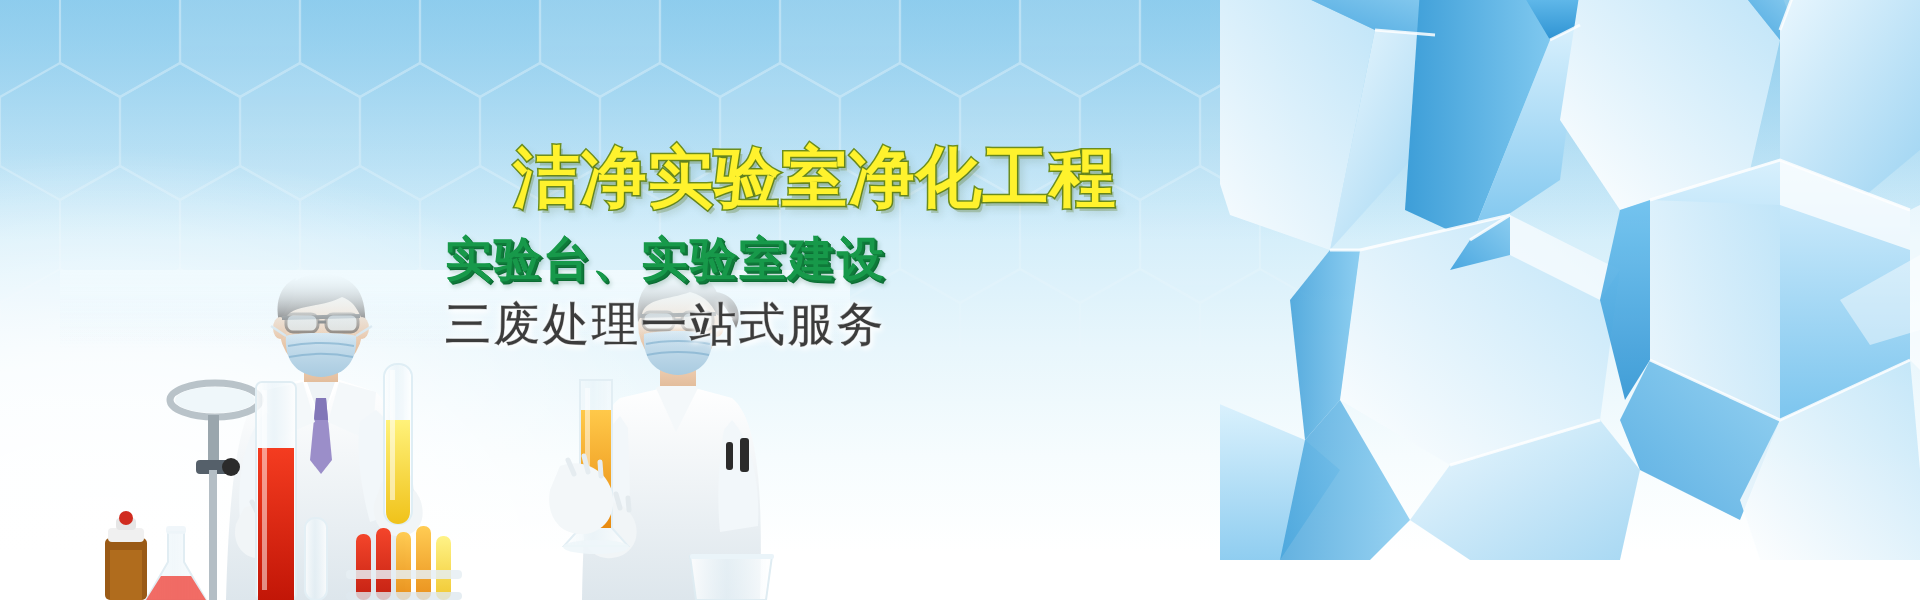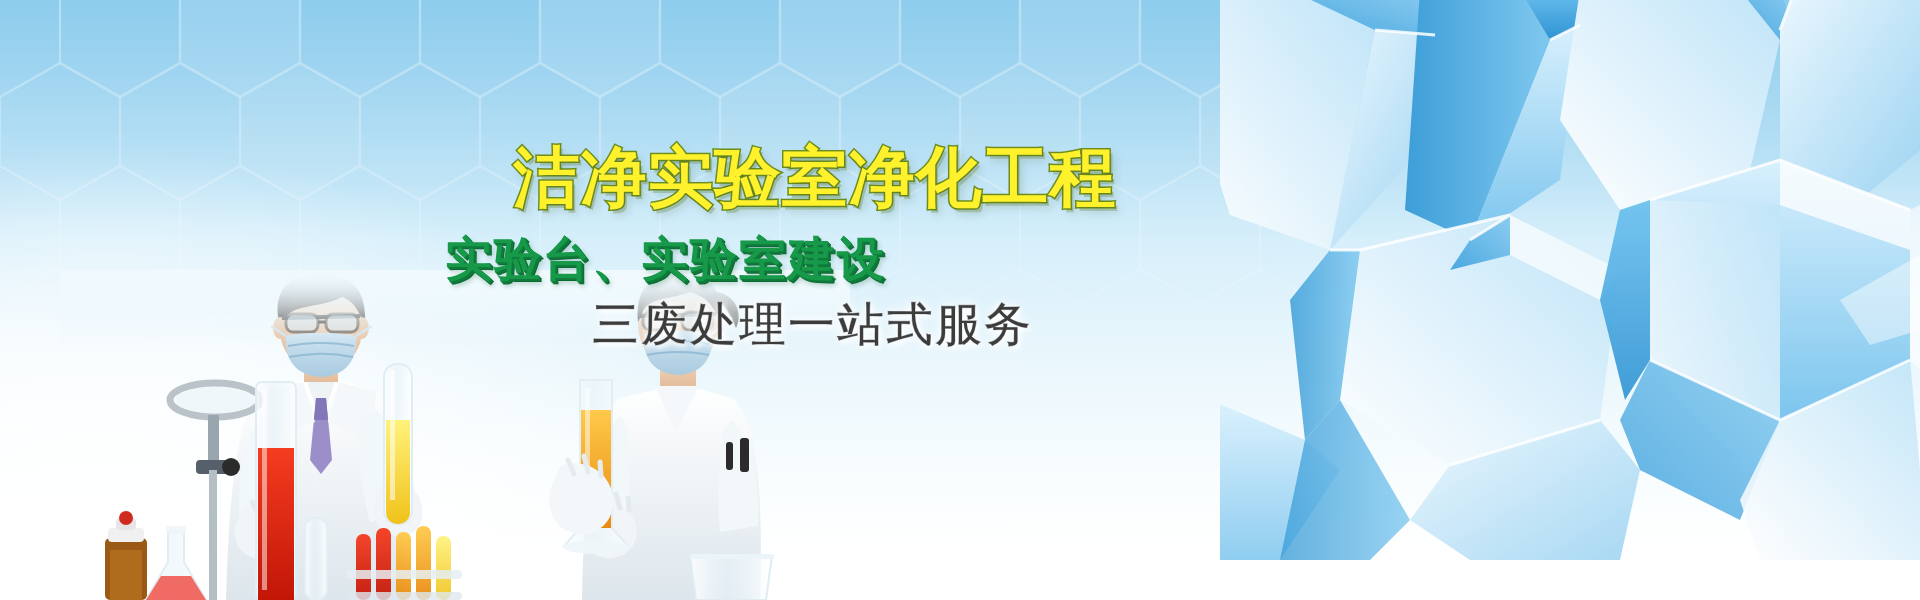--- a/index.html
+++ b/index.html
@@ -88,21 +88,21 @@
     line-height:56px;
     font-weight:normal;
     letter-spacing:3px;
     color:#3c3c3c;
     -webkit-text-stroke:1px #3c3c3c;
     paint-order:stroke fill;
     text-shadow:
       0 0 7px #ffffff,
       0 0 12px #ffffff,
       2px 3px 5px rgba(255,255,255,.95);
-    text-align:center;
+    text-align:left;
     padding-right:4px;
   }
 
   
   .photo{
     position:absolute;
     left:60px;bottom:0;
     width:790px;height:330px;
   }
   .photo svg{width:100%;height:100%;display:block;}

